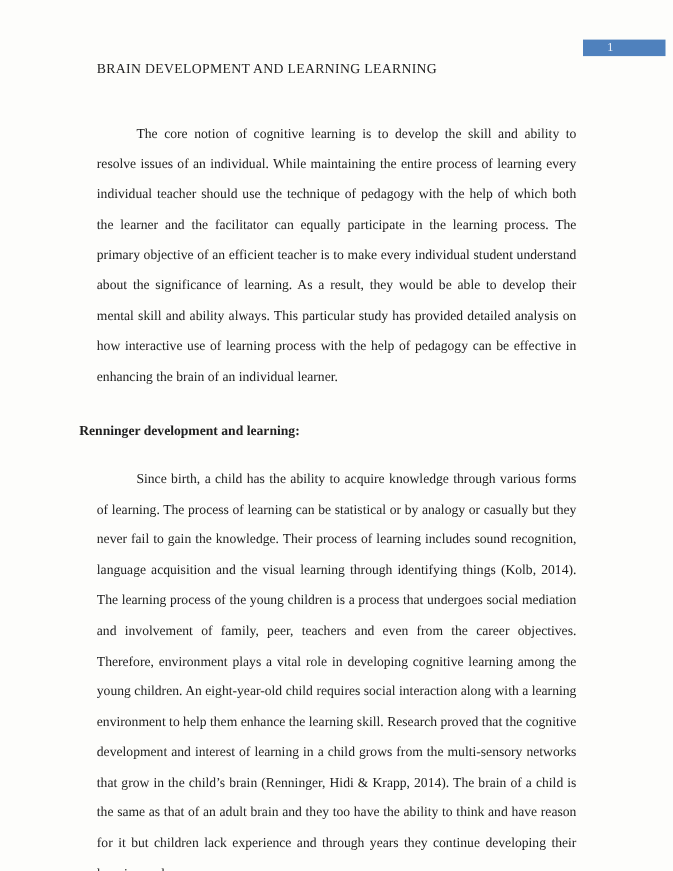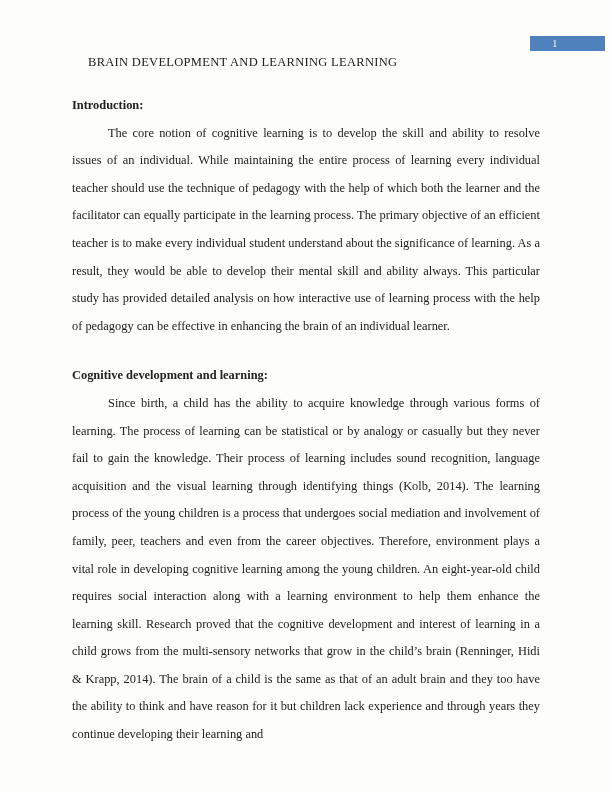--- a/index.html
+++ b/index.html
@@ -46,37 +46,36 @@
     font-size: 12.4px;
     line-height: 27.6px;
   }
   .section-heading {
     font-weight: bold;
   }
   .section-heading.second {
     margin-top: 22px;
   }
   .para {
-    margin: 0;
+    margin: 16px;
     text-align: justify;
     text-indent: 36px;
   }
 </style>
 </head>
 <body>
 
 <div class="page-number-box">
   <span class="page-number">1</span>
 </div>
 
 <div class="running-head">BRAIN DEVELOPMENT AND LEARNING LEARNING</div>
 
 <div class="content">
 
-  <div class="section-heading">Introduction:</div>
 
   <p class="para">The core notion of cognitive learning is to develop the skill and ability to resolve issues of an individual. While maintaining the entire process of learning every individual teacher should use the technique of pedagogy with the help of which both the learner and the facilitator can equally participate in the learning process. The primary objective of an efficient teacher is to make every individual student understand about the significance of learning. As a result, they would be able to develop their mental skill and ability always. This particular study has provided detailed analysis on how interactive use of learning process with the help of pedagogy can be effective in enhancing the brain of an individual learner.</p>
 
-  <div class="section-heading second">Cognitive development and learning:</div>
+  <div class="section-heading second">Renninger development and learning:</div>
 
   <p class="para">Since birth, a child has the ability to acquire knowledge through various forms of learning. The process of learning can be statistical or by analogy or casually but they never fail to gain the knowledge. Their process of learning includes sound recognition, language acquisition and the visual learning through identifying things (Kolb, 2014). The learning process of the young children is a process that undergoes social mediation and involvement of family, peer, teachers and even from the career objectives. Therefore, environment plays a vital role in developing cognitive learning among the young children. An eight-year-old child requires social interaction along with a learning environment to help them enhance the learning skill. Research proved that the cognitive development and interest of learning in a child grows from the multi-sensory networks that grow in the child’s brain (Renninger, Hidi &amp; Krapp, 2014). The brain of a child is the same as that of an adult brain and they too have the ability to think and have reason for it but children lack experience and through years they continue developing their learning and</p>
 
 </div>
 
 </body></html>

